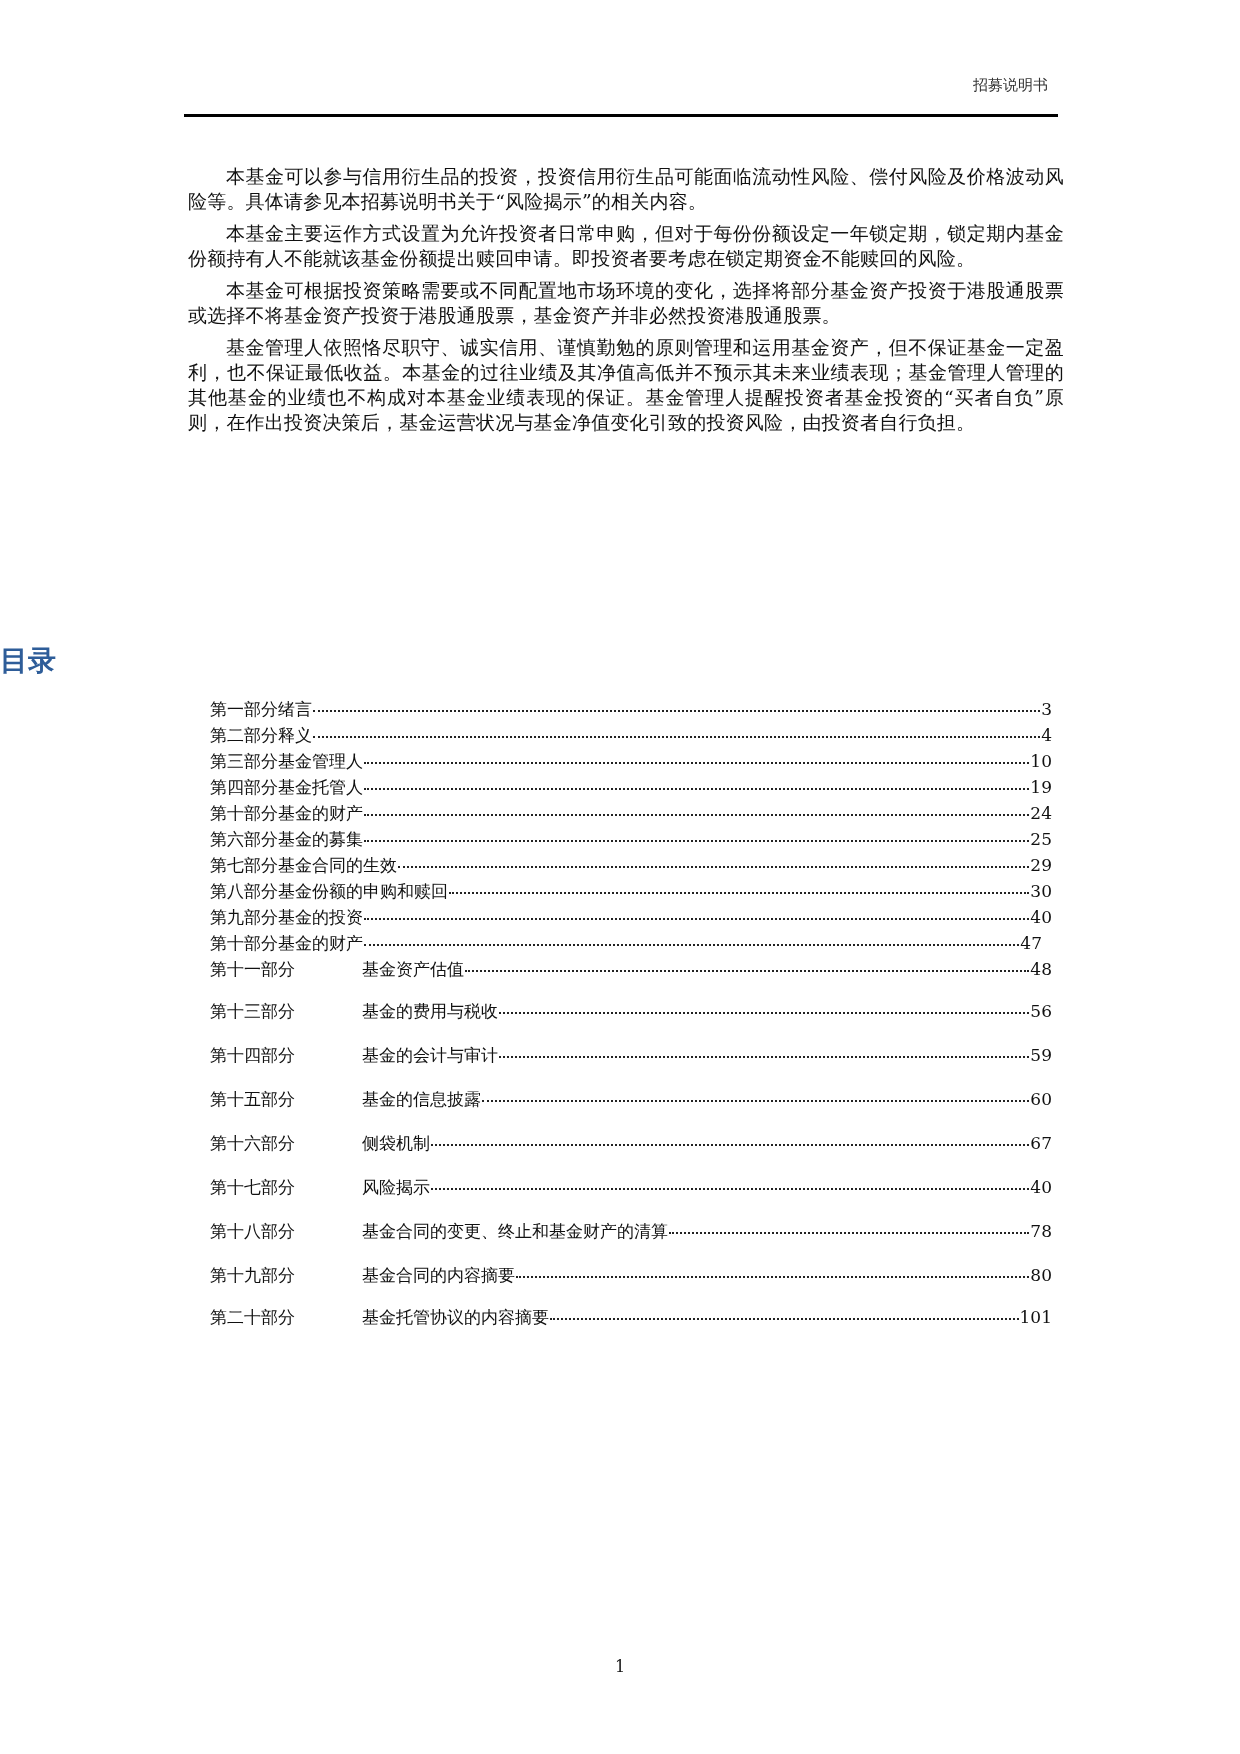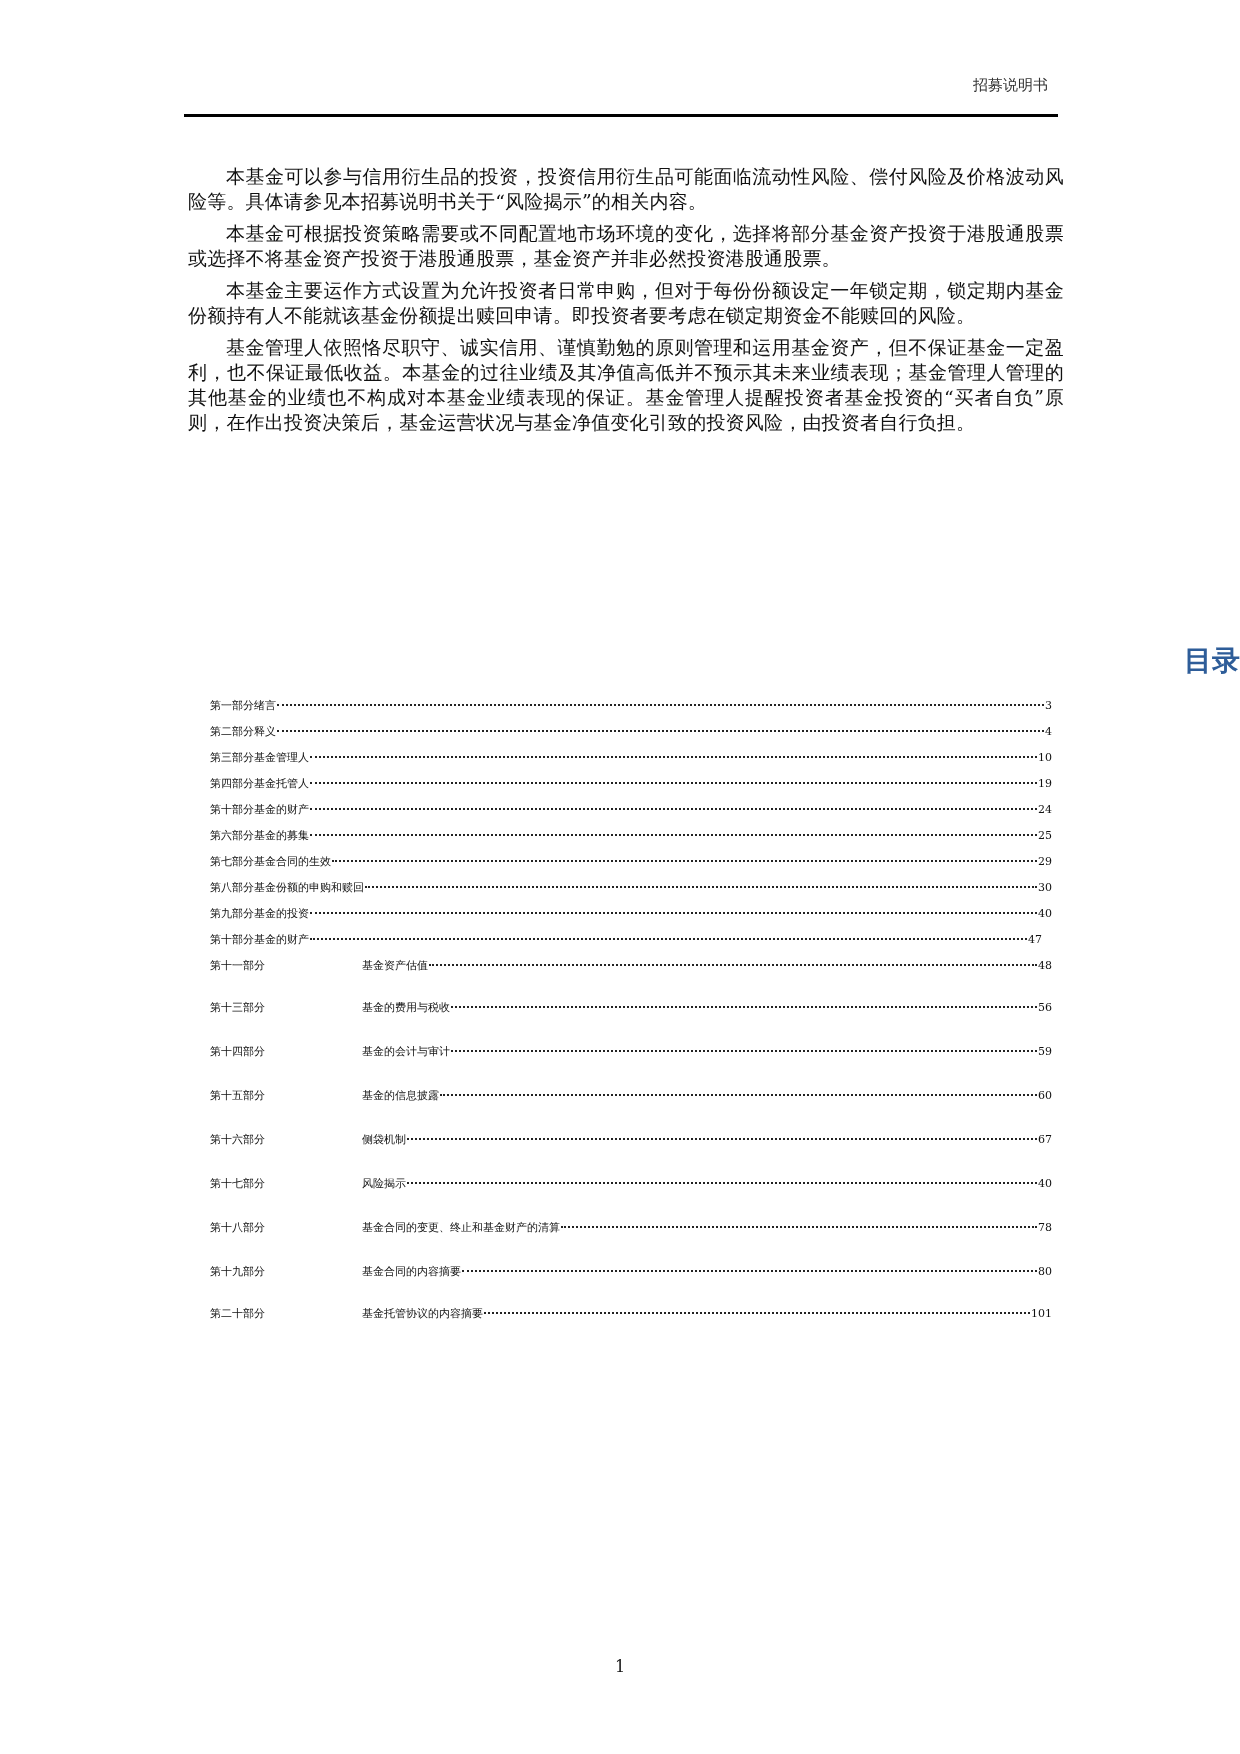--- a/index.html
+++ b/index.html
@@ -16,26 +16,26 @@
     position: absolute; left: 184px; top: 114px; width: 874px; height: 3px;
     background: #000;
   }
   .body-text {
     position: absolute; left: 188px; top: 164px; width: 876px;
     font-size: 19px; line-height: 25px; letter-spacing: 0.2px;
   }
   .body-text p { margin: 0 0 7px 0; text-indent: 2em; text-align: justify; }
   .toc-title {
     position: absolute; left: 0; width: 1240px; top: 642px;
-    text-align: right; font-size: 28px; font-weight: bold; color: #2e5d99;
+    text-align: left; font-size: 28px; font-weight: bold; color: #2e5d99;
     font-family: "DejaVu Sans", sans-serif;
   }
   .toc {
     position: absolute; left: 210px; top: 698px; width: 842px;
-    font-size: 11px;
+    font-size: 17px;
   }
   .toc-row {
     display: flex; align-items: baseline; white-space: nowrap;
   }
   .toc-row .label { flex: 0 0 auto; }
   .toc-row .part { display: inline-block; width: 152px; }
   .toc-row .leader {
     flex: 1 1 auto; overflow: hidden; margin: 0 1px;
     border-bottom: 2px dotted #222; height: 1px; position: relative; top: -3px;
   }
@@ -46,22 +46,22 @@
   }
 </style>
 </head>
 <body>
 
 <div class="header-title">招募说明书</div>
 <div class="header-rule"></div>
 
 <div class="body-text">
   <p>本基金可以参与信用衍生品的投资，投资信用衍生品可能面临流动性风险、偿付风险及价格波动风险等。具体请参见本招募说明书关于“风险揭示”的相关内容。</p>
+  <p>本基金主要运作方式设置为允许投资者日常申购，但对于每份份额设定一年锁定期，锁定期内基金份额持有人不能就该基金份额提出赎回申请。即投资者要考虑在锁定期资金不能赎回的风险。</p>
   <p>本基金可根据投资策略需要或不同配置地市场环境的变化，选择将部分基金资产投资于港股通股票或选择不将基金资产投资于港股通股票，基金资产并非必然投资港股通股票。</p>
-  <p>本基金主要运作方式设置为允许投资者日常申购，但对于每份份额设定一年锁定期，锁定期内基金份额持有人不能就该基金份额提出赎回申请。即投资者要考虑在锁定期资金不能赎回的风险。</p>
   <p>基金管理人依照恪尽职守、诚实信用、谨慎勤勉的原则管理和运用基金资产，但不保证基金一定盈利，也不保证最低收益。本基金的过往业绩及其净值高低并不预示其未来业绩表现；基金管理人管理的其他基金的业绩也不构成对本基金业绩表现的保证。基金管理人提醒投资者基金投资的“买者自负”原则，在作出投资决策后，基金运营状况与基金净值变化引致的投资风险，由投资者自行负担。</p>
 </div>
 
 <div class="toc-title">目录</div>
 
 <div class="toc">
 
   <div class="toc-row" style="height:26px">
       <span class="label">第一部分绪言 </span>
       <span class="leader"></span>

